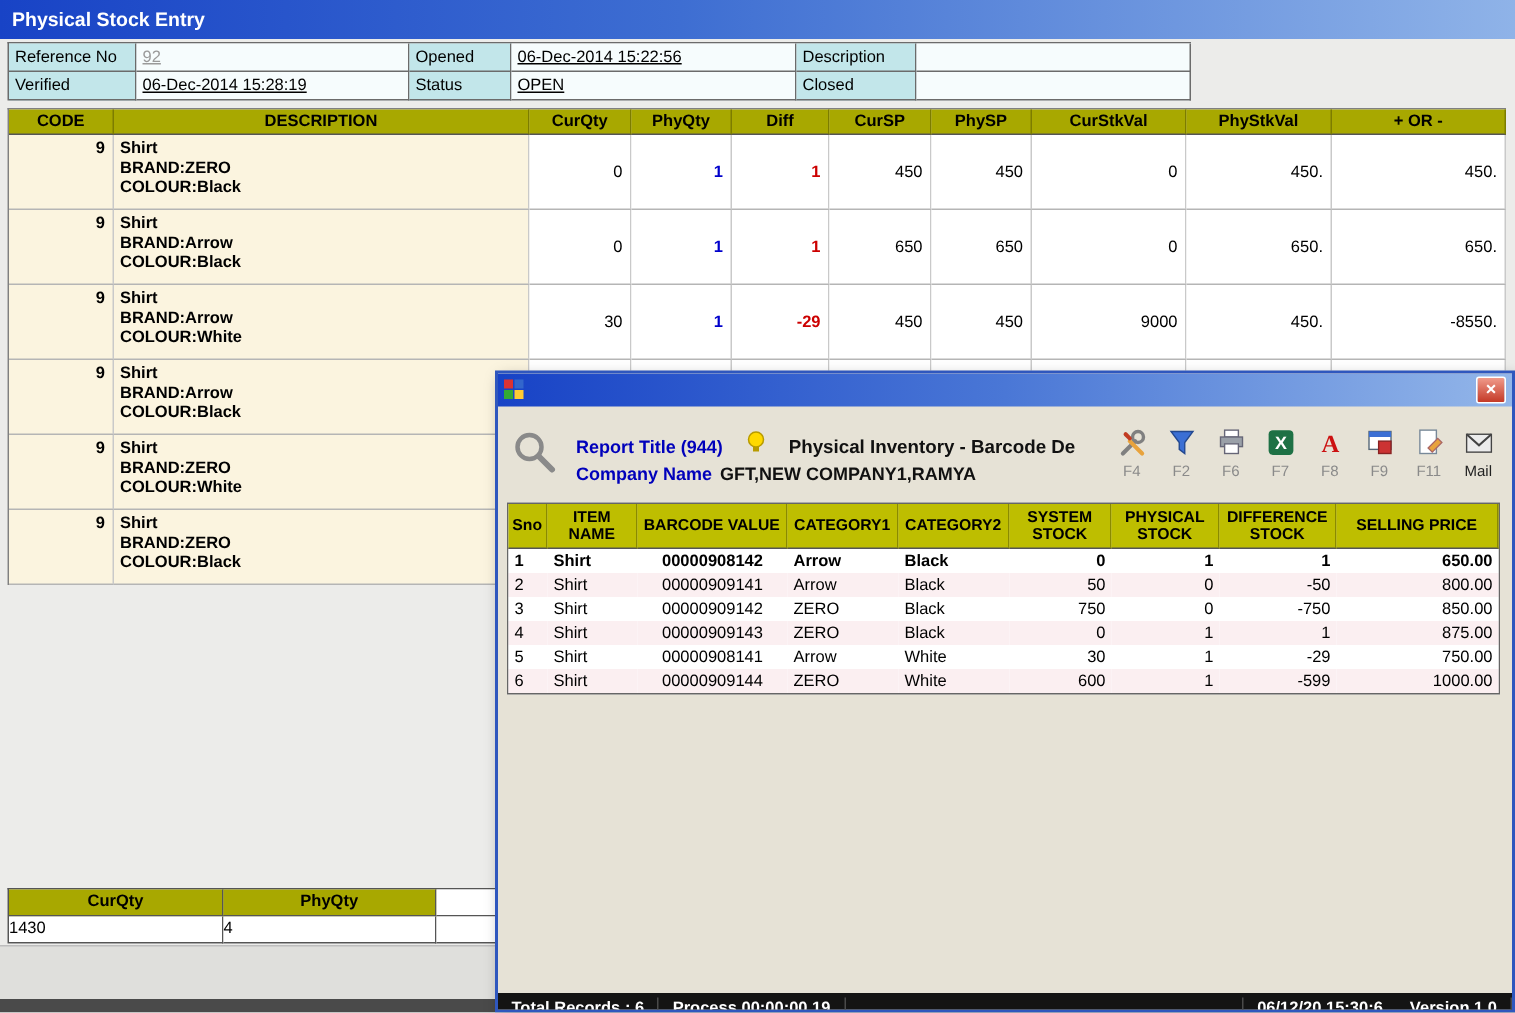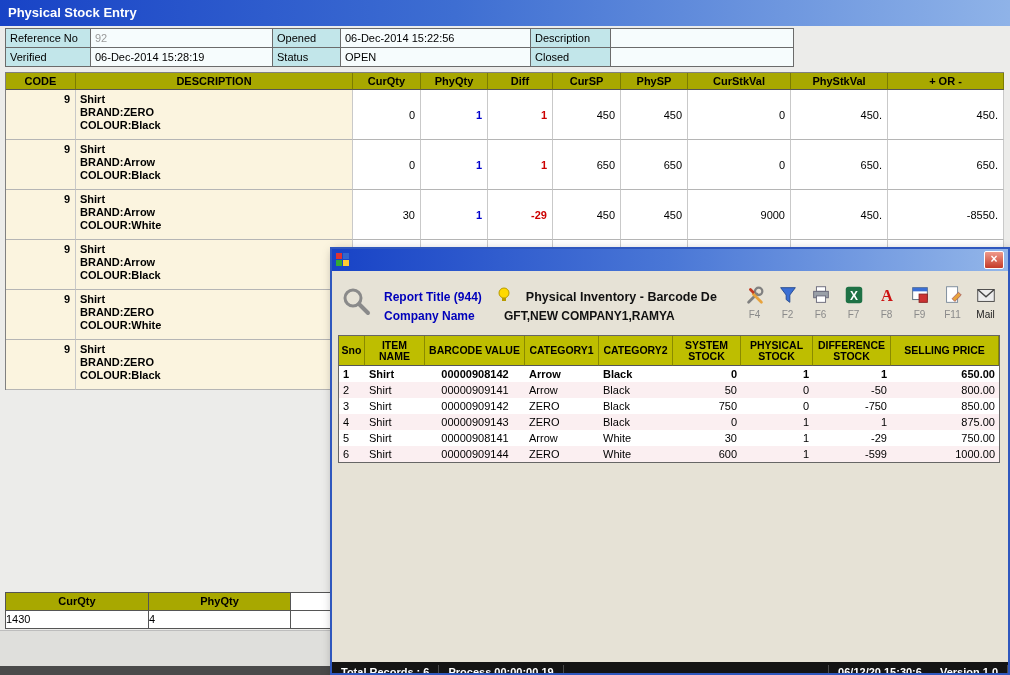--- a/index.html
+++ b/index.html
@@ -8,21 +8,21 @@
   
   .titlebar{position:absolute;left:0;top:0;width:1010px;height:26px;
     background:linear-gradient(90deg,#1843C6 0%,#3E6ED2 45%,#8FB3E8 100%);
     color:#fff;font-size:13px;font-weight:bold;line-height:26px;padding-left:8px;box-sizing:border-box;}
   .hdr-grid{position:absolute;left:5px;top:28px;width:788px;display:grid;
     grid-template-columns:85px 182px 68px 190px 80px 183px;
     border-top:1px solid #6b6b6b;border-left:1px solid #6b6b6b;font-size:11px;}
   .hcell{height:18px;line-height:18px;padding:0 4px;border-right:1px solid #6b6b6b;
     border-bottom:1px solid #6b6b6b;overflow:hidden;white-space:nowrap;}
   .hlabel{background:#C2E6EA;}
-  .hvalue{background:#F6FCFD;}
+  .hvalue{background:#F6FCFD;text-decoration:underline;}
   .dim{color:#9a9a9a;}
   
   .pse-table{position:absolute;left:5px;top:72px;display:grid;
     grid-template-columns:70px 277px 68px 67px 65px 68px 67px 103px 97px 116px;
     border-left:1px solid #808080;border-top:1px solid #808080;background:#fff;}
   .row{display:contents;}
   .pse-th{height:17px;background:#A8A800;border-right:1px solid #7c7c00;border-bottom:1px solid #555;
     font-size:11px;font-weight:bold;text-align:center;line-height:17px;box-sizing:border-box;overflow:hidden;}
   .pse-td{height:50px;background:#fff;border-right:1px solid #C9C9C9;border-bottom:1px solid #B5B5B5;
     box-sizing:border-box;font-size:11px;display:flex;align-items:center;justify-content:flex-end;
@@ -51,21 +51,21 @@
     display:flex;align-items:center;padding:0 4px;box-sizing:border-box;color:#fff;
     font-size:12px;font-weight:bold;}
   .dlg-title-icon{width:14px;height:14px;margin-right:5px;display:inline-grid;
     grid-template-columns:6px 6px;grid-template-rows:6px 6px;gap:1px;}
   .dlg-title-icon span{display:block;}
   .close-btn{margin-left:auto;width:18px;height:16px;background:linear-gradient(#F09A8A,#C43A28);
     border:1px solid #fff;border-radius:2px;color:#fff;font-size:12px;font-weight:bold;
     line-height:14px;text-align:center;cursor:pointer;}
   .search-icon{position:absolute;left:8px;top:36px;}
   .rline1{position:absolute;left:52px;top:38px;display:flex;align-items:center;gap:16px;white-space:nowrap;}
-  .rline2{position:absolute;left:52px;top:60px;display:flex;align-items:center;white-space:nowrap;gap:24px;}
+  .rline2{position:absolute;left:52px;top:60px;display:flex;align-items:center;white-space:nowrap;}
   .blue-lbl{color:#0000BB;font-size:12px;font-weight:bold;}
   .lbl-col{width:96px;}
   .bold-val{color:#111;font-size:12px;font-weight:bold;}
   .toolbar{position:absolute;right:6px;top:34px;display:flex;}
   .tb-item{width:33px;display:flex;flex-direction:column;align-items:center;cursor:pointer;}
   .tb-icon{width:24px;height:24px;display:flex;align-items:center;justify-content:center;}
   .tb-label{font-size:10px;color:#8a8a8a;margin-top:2px;}
   .tb-label.dark{color:#222;}
   
   .dlg-table{position:absolute;left:6px;top:86px;display:grid;

